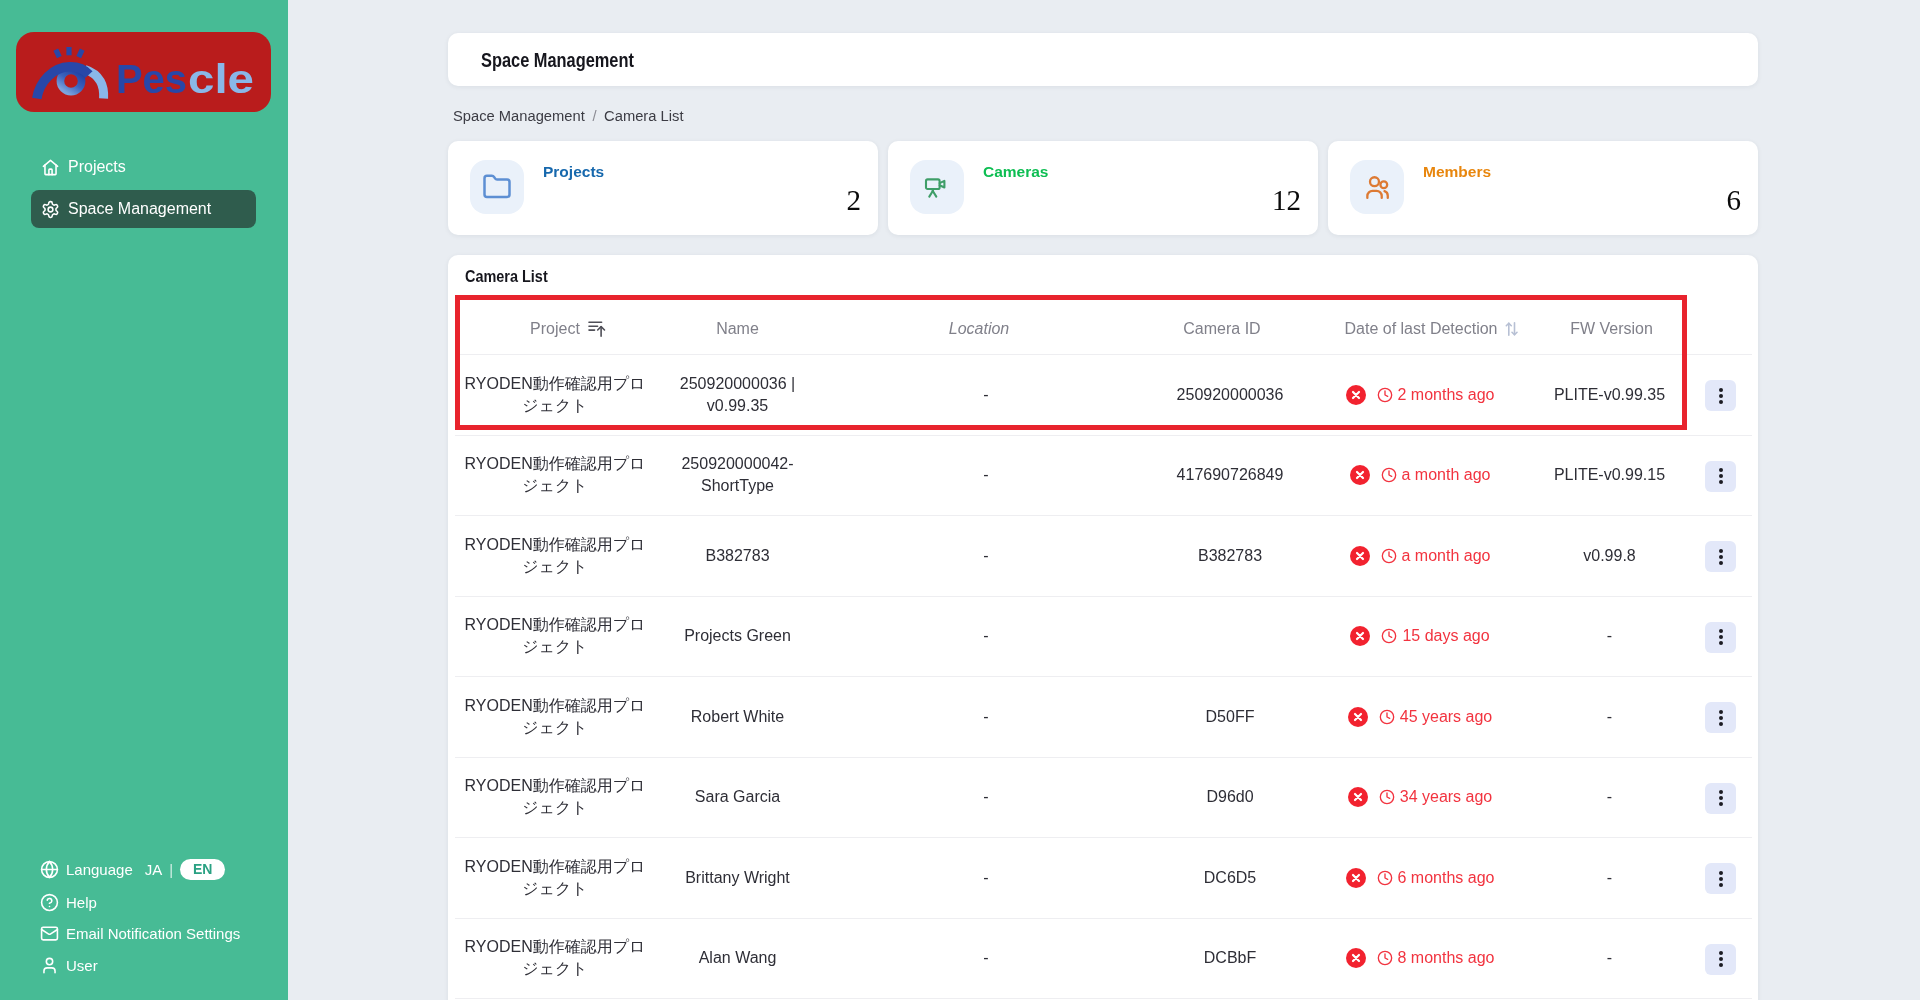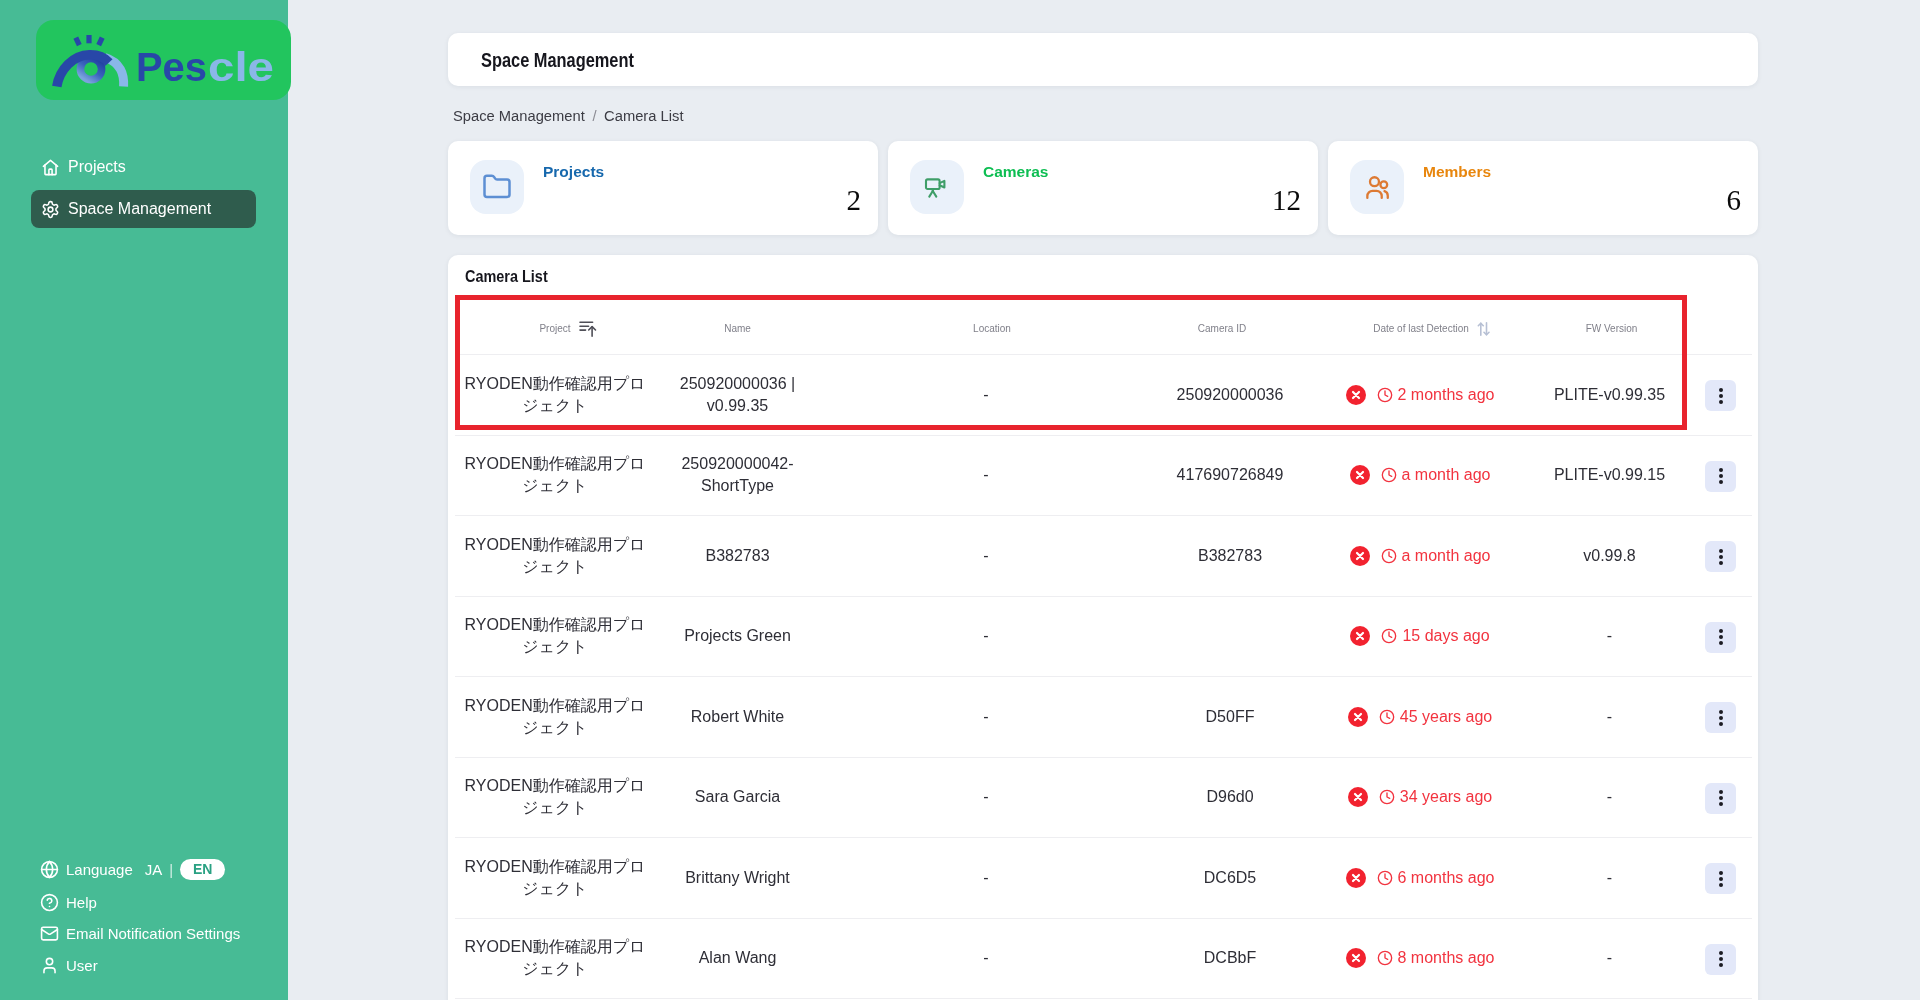--- a/index.html
+++ b/index.html
@@ -1,21 +1,21 @@
 <!DOCTYPE html>
 <html><head>
 <meta charset="utf-8">
 <style>
 * { margin:0; padding:0; box-sizing:border-box; }
 html,body { width:1920px; height:1000px; overflow:hidden; }
 body { font-family:"Liberation Sans", sans-serif; background:#e9edf2; position:relative; }
 
 
 .sidebar { position:absolute; left:0; top:0; width:288px; height:1000px; background:#47bb95; }
-.logocard { position:absolute; left:16px; top:20px; width:255px; height:80px; background:#22c55e; border-radius:18px;margin-left:20px; }
+.logocard { position:absolute; left:16px; top:32px; width:255px; height:80px; background:#b91c1c; border-radius:18px; }
 .logo { position:absolute; left:10px; top:8px; }
 
 .navitem { position:absolute; left:31px; width:225px; height:38px; border-radius:8px; display:flex; align-items:center; color:#fff; font-size:16px; }
 .navitem svg { margin-left:10px; margin-right:8px; flex:none; }
 .navitem.active { background:#2f5c4d; }
 
 .botitem { position:absolute; left:31px; width:250px; height:26px; display:flex; align-items:center; color:#fff; font-size:15px; }
 .botitem svg { margin-left:9px; margin-right:7px; flex:none; }
 .enpill { display:inline-block; background:#fff; color:#2aa183; font-weight:bold; font-size:14px; border-radius:11px; width:45px; height:21px; line-height:21px; text-align:center; }
 
@@ -30,27 +30,27 @@
 .crumbs .sep { color:#8b8b93; margin:0 8px; }
 
 .stat { top:141px; width:430px; height:94px; }
 .stat .ibox { position:absolute; left:22px; top:19px; width:54px; height:54px; border-radius:16px; background:#eaf1fa; display:flex; align-items:center; justify-content:center; }
 .stat .stitle { position:absolute; left:95px; top:22px; font-size:15.5px; font-weight:bold; }
 .stat .snum { position:absolute; right:17px; bottom:20px; font-family:"Liberation Serif", serif; font-size:29px; line-height:29px; color:#0b0b0b; }
 
 .tablecard { left:160px; top:255px; width:1310px; height:760px; }
 .tablecard .tctitle { position:absolute; left:17px; top:12px; font-size:17px; font-weight:bold; color:#16161d; transform:scaleX(0.85); transform-origin:left center; }
 
-.thead { position:absolute; top:48px; left:7px; width:1232px; height:51px; color:#80808a; font-size:10px; }
+.thead { position:absolute; top:48px; left:7px; width:1232px; height:51px; color:#80808a; font-size:16px; }
 .hlab { position:relative; }
 .hlab svg { position:absolute; left:100%; top:50%; transform:translateY(-50%); margin-left:8px; }
 .col { position:absolute; top:0; height:100%; display:flex; align-items:center; justify-content:center; }
 .c1 { left:0px;    width:200px; }
 .c2 { left:200px;  width:165px; }
-.c3 { left:378px;  width:318px; }
+.c3 { left:365px;  width:318px;font-style:italic; }
 .c4 { left:683px;  width:168px; }
 .c5 { left:851px;  width:230px; }
 .c6 { left:1081px; width:151px; }
 
 .trow { position:absolute; left:7px; width:1297px; height:80.5px; border-top:1px solid #eeeef1; color:#2e2e36; font-size:16px; }
 .trow .col { line-height:22px; text-align:center; }
 .r1 { left:0px;    width:200px; }
 .r2 { left:200px;  width:165px; }
 .r3 { left:365px;  width:332px; }
 .r4 { left:697px;  width:156px; }

